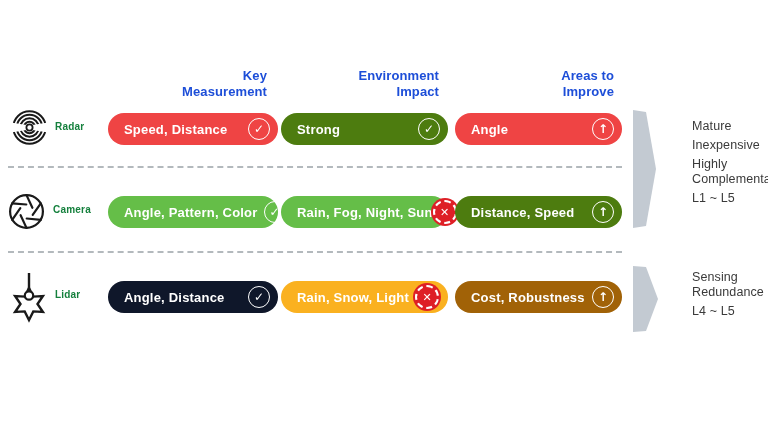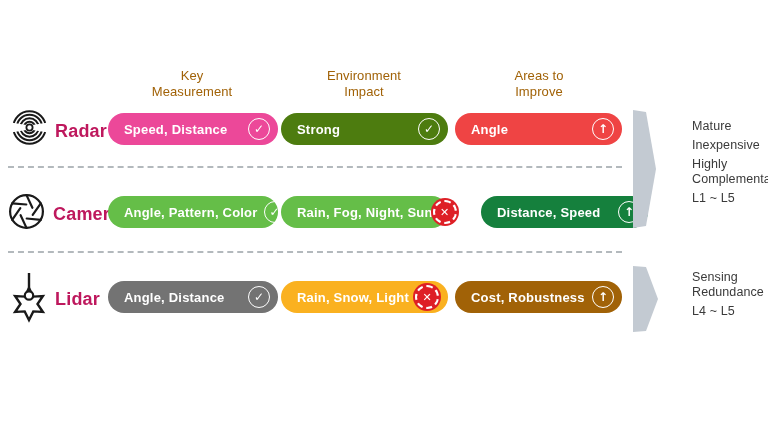--- a/index.html
+++ b/index.html
@@ -2,30 +2,30 @@
 <html><head>
 <meta charset="utf-8">
 <style>
   html,body{margin:0;padding:0;background:#fff;}
   #canvas{
     position:relative;width:768px;height:432px;background:#ffffff;
     font-family:"Liberation Sans",sans-serif;overflow:hidden;
     -webkit-font-smoothing:antialiased;
   }
   .col-header{
-    position:absolute;top:68px;width:150px;text-align:center;
-    font-size:13px;line-height:16px;font-weight:400;color:#a16207;
+    position:absolute;top:68px;width:150px;text-align:right;
+    font-size:13px;line-height:16px;font-weight:700;color:#1d4ed8;
     white-space:pre-line;letter-spacing:.1px;
   }
   #hdr-key{left:117px;}
   #hdr-env{left:289px;}
   #hdr-areas{left:464px;}
 
   .row-label{
-    position:absolute;font-size:18px;font-weight:700;color:#be185d;letter-spacing:.2px;
+    position:absolute;font-size:10px;font-weight:700;color:#15803d;letter-spacing:.2px;
   }
   .sensor-icon{position:absolute;}
 
   .pill{
     position:absolute;height:32px;border-radius:17px;
     display:flex;align-items:center;justify-content:space-between;
     padding:0 8px 0 16px;box-sizing:border-box;
   }
   .pill .pill-text{
     color:#fff;font-size:13px;font-weight:700;letter-spacing:.2px;white-space:nowrap;
@@ -77,21 +77,21 @@
       <circle cx="18.5" cy="18.5" r="12.7"></circle>
       <circle cx="18.5" cy="18.5" r="9.2"></circle>
       <circle cx="18.5" cy="18.5" r="5.7"></circle>
     </g>
     <path d="M0,13.5 L18.5,16.5 L18.5,20.5 L0,23.5 Z" fill="#ffffff"></path>
     <path d="M37,13.5 L18.5,16.5 L18.5,20.5 L37,23.5 Z" fill="#ffffff"></path>
     <circle cx="18.5" cy="18.5" r="3.1" fill="#ffffff" stroke="#1a1a1a" stroke-width="1.8"></circle>
   </svg>
   <div class="row-label" style="left:55px;top:121px">Radar</div>
 
-  <div class="pill r-top c1" style="background: #ec4899;">
+  <div class="pill r-top c1" style="background: #ef4444;">
     <span class="pill-text">Speed, Distance</span>
     <span class="circle-icon">✓</span>
   </div>
   <div class="pill r-top c2" style="background: #4d7c0f;">
     <span class="pill-text">Strong</span>
     <span class="circle-icon">✓</span>
   </div>
   <div class="pill r-top c3" style="background: #ef4444;">
     <span class="pill-text">Angle</span>
     <span class="circle-icon">↑</span>
@@ -113,37 +113,37 @@
   <div class="row-label" style="left:53px;top:204px">Camera</div>
 
   <div class="pill r-mid c1" style="background: rgb(101, 190, 72); gap: 6px;">
     <span class="pill-text">Angle, Pattern, Color</span>
     <span class="circle-icon">✓</span>
   </div>
   <div class="pill r-mid c2" style="background: rgb(101, 190, 72);">
     <span class="pill-text">Rain, Fog, Night, Sun</span>
     <span class="x-badge">✕</span>
   </div>
-  <div class="pill r-mid c3" style="background: #15803d; margin-left: 26px;">
+  <div class="pill r-mid c3" style="background: #4d7c0f;">
     <span class="pill-text">Distance, Speed</span>
     <span class="circle-icon">↑</span>
   </div>
 
   <div class="sep" id="sep-2"></div>
 
   <svg class="sensor-icon" style="left:9px;top:271px" width="40" height="52" viewBox="0 0 40 52">
     <g fill="none" stroke="#1a1a1a" stroke-width="2.4">
       <line x1="20" y1="2" x2="20" y2="20"></line>
       <polygon stroke-linejoin="miter" points="20,17 24.3,25.6 33.9,25 28.5,33 33.9,41 24.3,40.4 20,49 15.7,40.4 6.1,41 11.5,33 6.1,25 15.7,25.6"></polygon>
       <circle cx="20" cy="24.5" r="4.2" fill="#ffffff" stroke-width="2.2"></circle>
     </g>
   </svg>
   <div class="row-label" style="left:55px;top:289px">Lidar</div>
 
-  <div class="pill r-bot c1" style="background: #737373;">
+  <div class="pill r-bot c1" style="background: #0f172a;">
     <span class="pill-text">Angle, Distance</span>
     <span class="circle-icon">✓</span>
   </div>
   <div class="pill r-bot c2" style="background: rgb(250, 177, 32);">
     <span class="pill-text">Rain, Snow, Light</span>
     <span class="x-badge">✕</span>
   </div>
   <div class="pill r-bot c3" style="background: #a16207;">
     <span class="pill-text">Cost, Robustness</span>
     <span class="circle-icon">↑</span>

